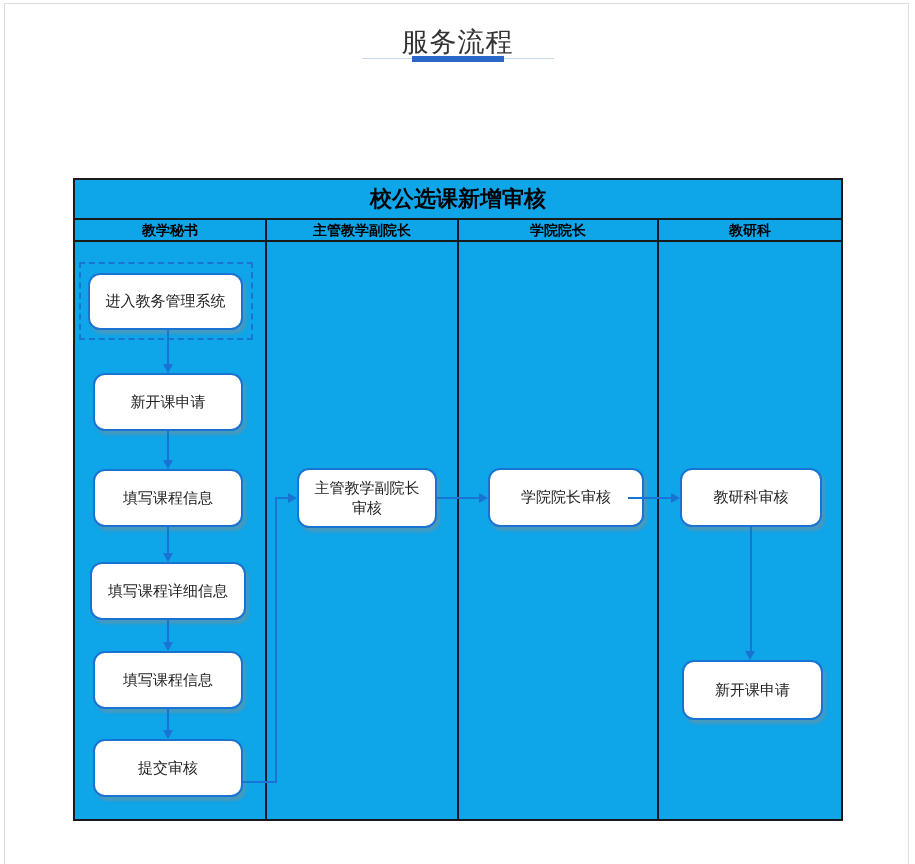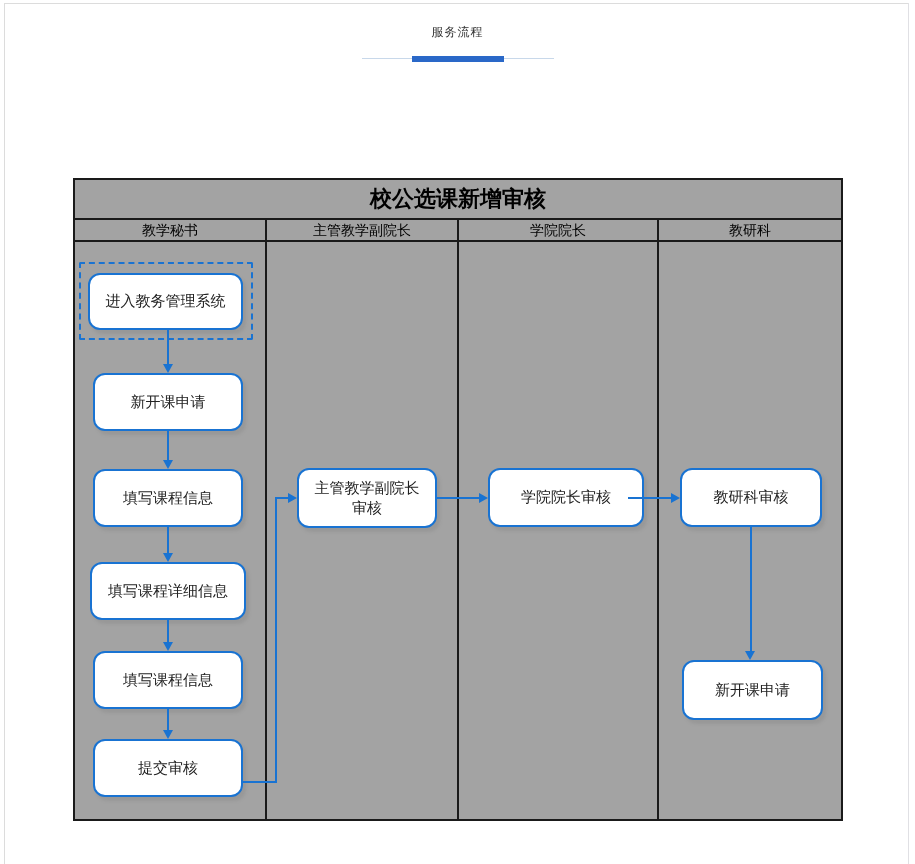--- a/index.html
+++ b/index.html
@@ -7,34 +7,34 @@
     width:915px;height:864px;position:relative;background:#fff;overflow:hidden;
     font-family:"Liberation Sans","DejaVu Sans",sans-serif;
   }
   
   .edge-left{position:absolute;left:4px;top:3px;bottom:0;width:1px;background:#dcdcdc;}
   .edge-top{position:absolute;left:4px;right:6px;top:3px;height:1px;background:#dcdcdc;}
   .edge-right{position:absolute;right:6px;top:3px;bottom:0;width:1px;background:#e0e0e4;}
 
   
   .section-title{position:absolute;top:24px;left:0;width:915px;text-align:center;
-    font-size:12px;color:#333;letter-spacing:1px;}
+    font-size:27px;color:#333;letter-spacing:1px;}
   .title-underline{position:absolute;top:56px;left:362px;width:192px;height:6px;}
   .ul-track{position:absolute;top:2px;left:0;right:0;height:1px;background:#c8d8ea;}
   .ul-bar{position:absolute;top:0;left:50px;width:92px;height:6px;background:#2a68c8;}
 
   
   .flowchart{position:absolute;left:73px;top:178px;width:766px;height:639px;
-    border:2px solid #1a1a1a;background:#a3a3a3;}
+    border:2px solid #1a1a1a;background:#0ea5e9;}
   .fc-title{position:absolute;top:0;left:0;right:0;height:38px;line-height:38px;
     text-align:center;font-weight:bold;font-size:22px;color:#000;}
   .fc-divider-1{position:absolute;top:38px;left:0;right:0;height:2px;background:#1a1a1a;}
   .fc-divider-2{position:absolute;top:60px;left:0;right:0;height:2px;background:#1a1a1a;}
   .lane-header{position:absolute;top:40px;height:20px;line-height:20px;text-align:center;
-    font-weight:normal;font-size:14px;color:#000;}
+    font-weight:bold;font-size:14px;color:#000;}
   .lane-sep{position:absolute;top:40px;bottom:0;width:2px;background:#1a1a1a;}
 
   
   .node{position:absolute;background:#fff;border:2px solid #1973d2;border-radius:12px;
     box-shadow:3px 4px 3px rgba(140,140,140,0.45);
     display:flex;align-items:center;justify-content:center;
     font-size:15px;color:#222;text-align:center;white-space:pre-line;line-height:1.35;
     box-sizing:border-box;}
   .start-frame{position:absolute;border:2px dashed #1973d2;border-radius:2px;
     background:transparent;box-sizing:border-box;}

